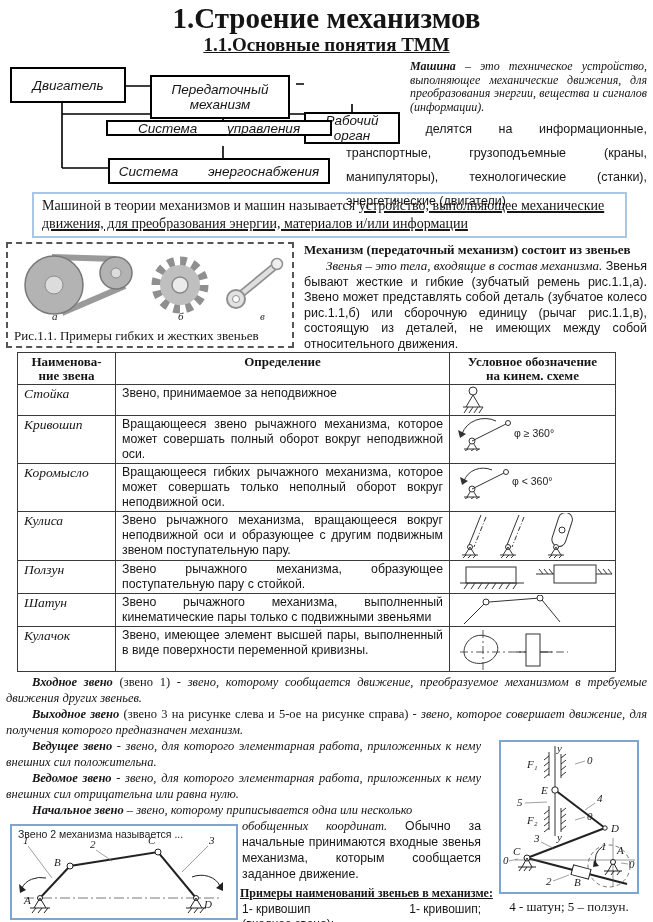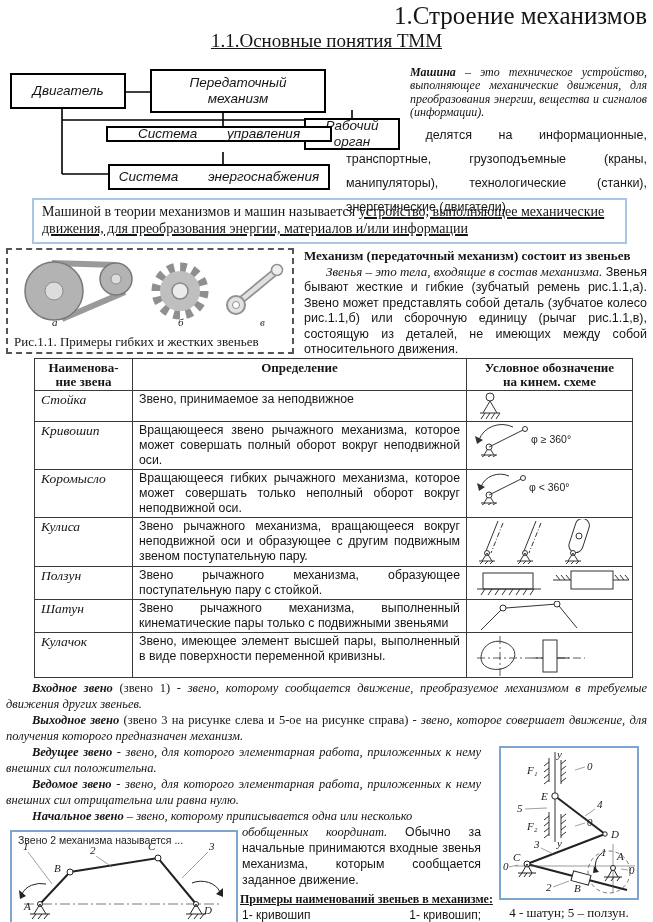--- a/index.html
+++ b/index.html
@@ -1,20 +1,20 @@
 <!DOCTYPE html>
 <html><head>
 <meta charset="utf-8">
 <style>
   html,body{margin:0;padding:0;background:#fff;}
   body{width:653px;height:922px;overflow:hidden;position:relative;
        font-family:"Liberation Serif",serif;color:#151515;}
   .page{padding:0 6px;}
-  h1.title{margin:2px 0 0;text-align:right;font-size:25px;line-height:1.12;font-weight:normal;}
-  h2.subtitle{margin:0 0 14px;text-align:center;font-size:19px;line-height:1.15;font-weight:normal;text-decoration:underline;}
+  h1.title{margin:2px 0 0;text-align:center;font-size:29px;line-height:1.12;font-weight:bold;}
+  h2.subtitle{margin:0 0 4px;text-align:center;font-size:19px;line-height:1.15;font-weight:bold;text-decoration:underline;}
 
   
   .top-section{position:relative;height:128px;margin-top:2px;}
   .diagram{position:absolute;left:2px;top:2px;width:398px;height:124px;font-style:italic;}
   .dbox{position:absolute;border:2px solid #000;background:#fff;display:flex;align-items:center;justify-content:center;
         font-family:"Liberation Sans",sans-serif;font-size:13.5px;text-align:center;line-height:1.15;box-sizing:border-box;}
   .dbox.spread{word-spacing:26px;}
   .dlines{position:absolute;left:0;top:0;}
   .p-machine{margin:2px 0 3px 404px;font-size:12px;font-style:italic;line-height:13.5px;text-align:justify;}
   .p-machine .lead{font-weight:bold;}
@@ -31,21 +31,21 @@
   .fig1{border:2px dashed #555;padding:3px 4px 2px;width:288px;box-sizing:border-box;flex:none;}
   .fig1 .cap{font-size:13px;margin:1px 0 0 2px;}
   .figtext{margin-left:10px;flex:1;}
   .figtext .h{font-weight:bold;font-size:13px;line-height:15px;}
   .figtext p{margin:1px 0 0;font-size:12.5px;line-height:15.5px;text-align:justify;text-indent:22px;
              font-family:"Liberation Sans",sans-serif;}
   .figtext .it{font-style:italic;font-family:"Liberation Serif",serif;font-size:13px;}
 
   
   .tbl-title{margin:4px 0 1px;text-align:center;font-weight:bold;font-size:13.5px;}
-  table.links{border-collapse:collapse;margin-left:28px;width:598px;table-layout:fixed;}
+  table.links{border-collapse:collapse;margin-left:11px;width:598px;table-layout:fixed;}
   table.links td,table.links th{border:1px solid #3a3a3a;padding:1px 6px;vertical-align:top;box-sizing:border-box;}
   table.links th{font-size:13px;line-height:14px;text-align:center;padding-top:2px;}
   col.c1{width:98px;}col.c2{width:334px;}col.c3{width:166px;}
   td.nm{font-style:italic;font-size:13.5px;padding-top:2px;}
   td.df{font-family:"Liberation Sans",sans-serif;font-size:12.3px;line-height:15px;text-align:justify;padding-top:2px;}
   td.ic{text-align:left;padding:2px 4px;}
   .ic svg{display:block;}
 
   
   .bottom{position:relative;margin-top:2px;height:276px;}
@@ -77,21 +77,21 @@
   <h2 class="subtitle">1.1.Основные понятия ТММ</h2>
 
   <div class="top-section">
     <div class="diagram">
       <svg class="dlines" width="398" height="124">
         <path d="M118,24 H142 M288,22 H296 M54,41 V106 M54,106 H100 M54,52 H344 M344,42 V52 M215,45 V58 M215,84 V96" stroke="#000" stroke-width="1.6" fill="none"></path>
       </svg>
       <div class="dbox" style="left:2px;top:5px;width:116px;height:36px;">
         <span>Двигатель</span>
       </div>
-      <div class="dbox" style="left:142px;top:1px;width:176px;height:44px;">
+      <div class="dbox" style="left:142px;top:13px;width:140px;height:44px;">
         <span><span>Передаточный</span><br><span>механизм</span></span>
       </div>
       <div class="dbox" style="left:296px;top:2px;width:96px;height:32px;margin-top:48px;">
         <span><span>Рабочий</span><br><span>орган</span></span>
       </div>
       <div class="dbox spread" style="left:98px;top:58px;width:226px;height:16px;">
         <span>Система управления</span>
       </div>
       <div class="dbox spread" style="left:100px;top:96px;width:222px;height:26px;">
         <span>Система энергоснабжения</span>

